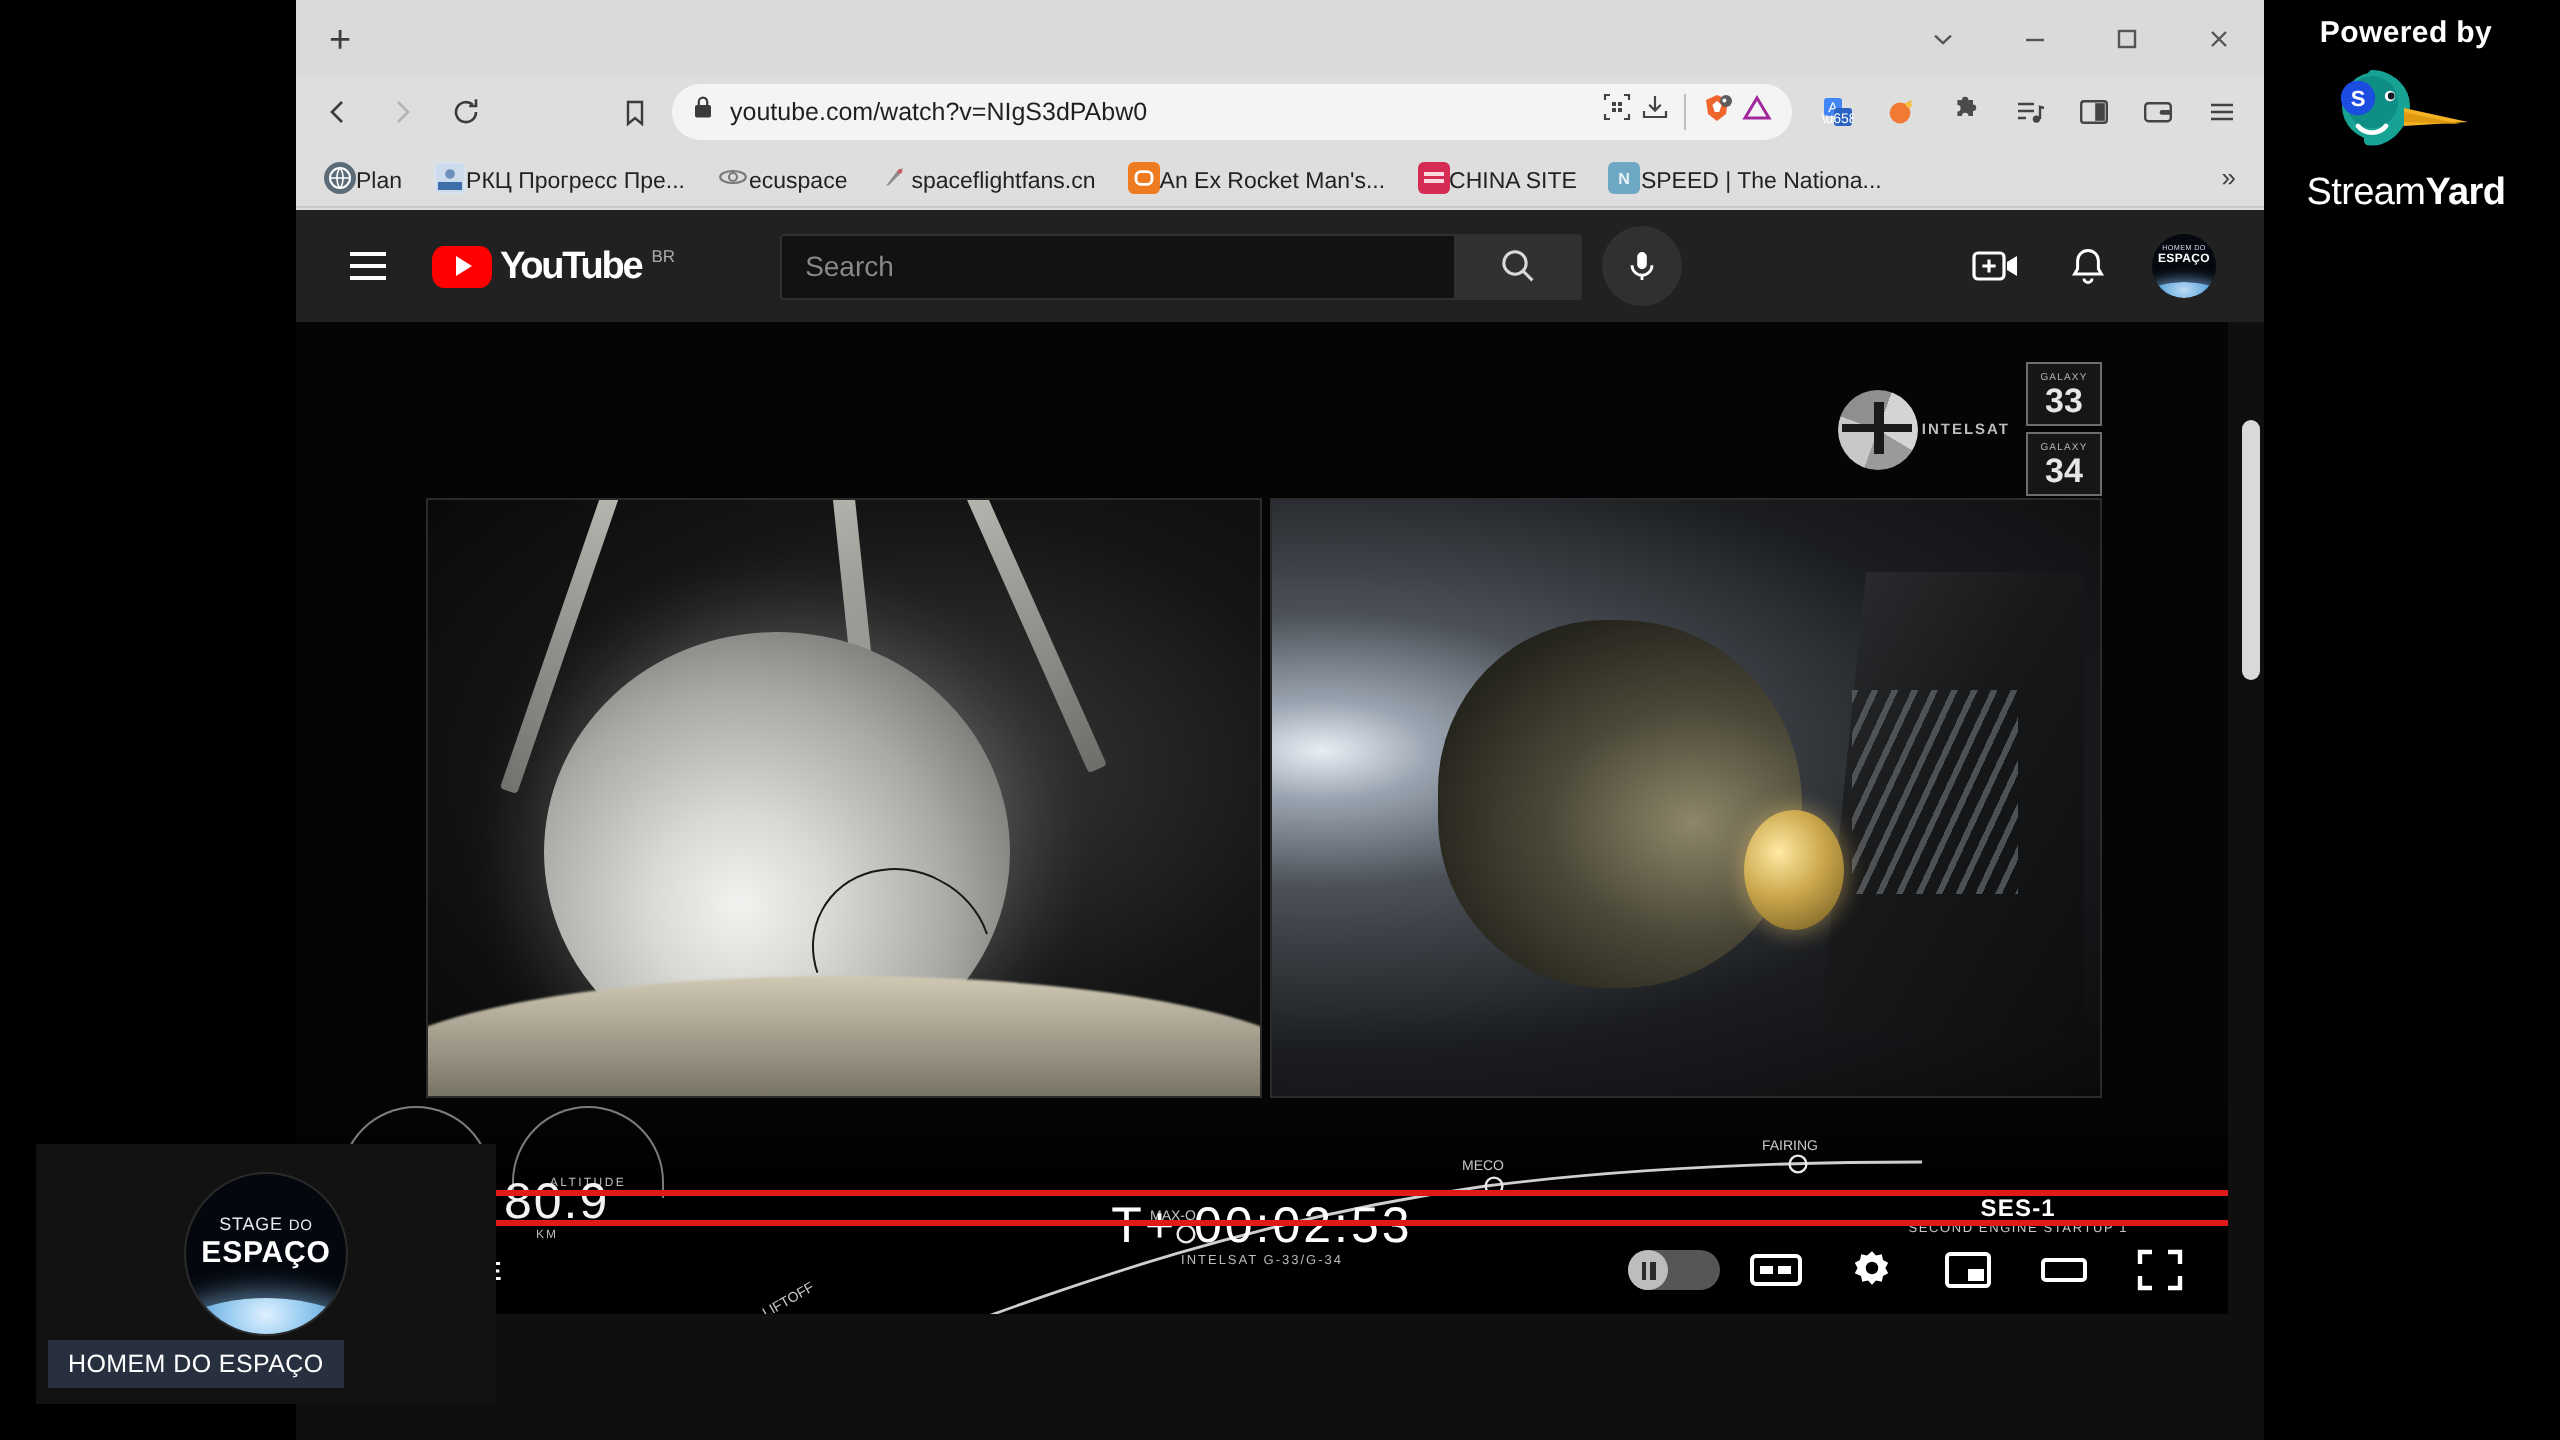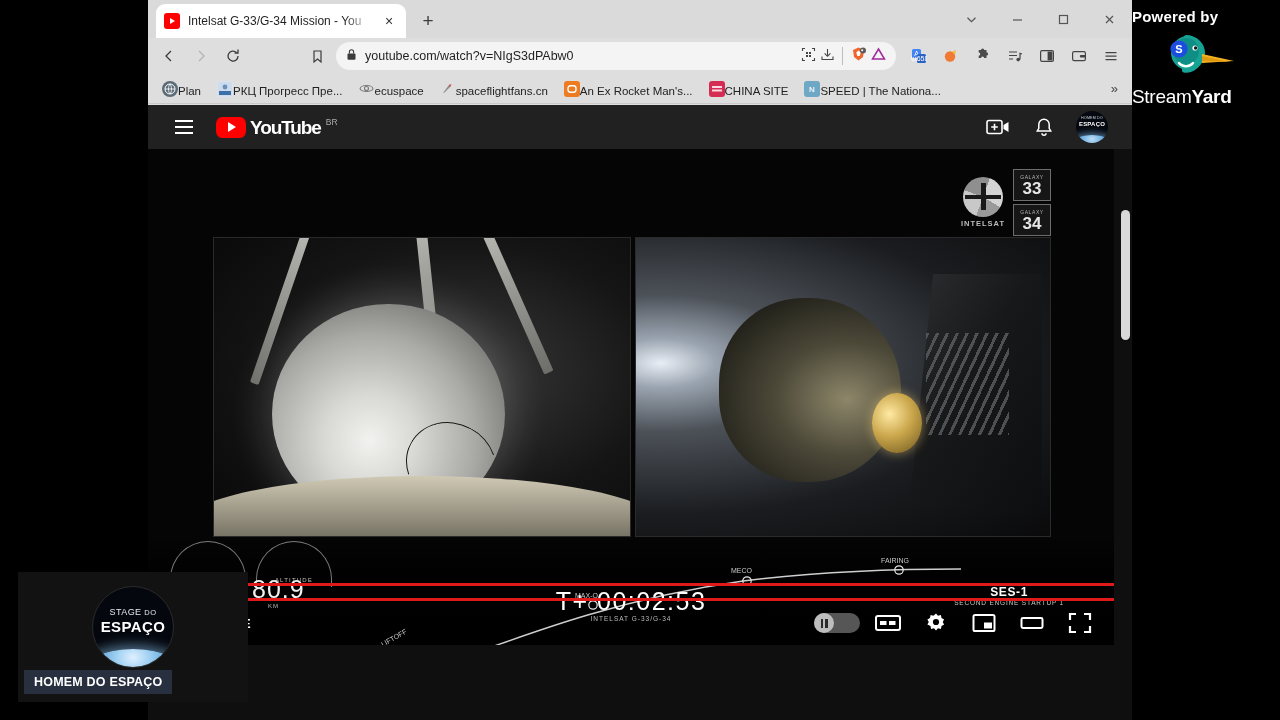--- a/index.html
+++ b/index.html
@@ -82,21 +82,21 @@
   .bm { display: flex; align-items: flex-end; gap: 0; padding: 3px 6px; border-radius: 4px;
         font-size: 11.5px; color: #222; white-space: nowrap; }
   .bm-ico { width: 16px; height: 16px; flex: none; border-radius: 3px;
             display:flex; align-items:center; justify-content:center;
             font-size: 9px; color:#fff; font-weight:700; overflow:hidden;}
   .bm-overflow { margin-left: auto; color: #444; font-size: 13px; padding: 0 6px; }
 
   
   .ytpage { position: absolute; left: 0; top: 105px; right: 0; bottom: 0; background: #0f0f0f; }
   .ytmast {
-    height: 44px; background: #212121; display: flex; align-items: center;
+    height: 56px; background: #212121; display: flex; align-items: center;
     padding: 16px 16px; gap: 0;
   }
   .yt-burger { width: 40px; height: 40px; display: flex; flex-direction: column;
                align-items: center; justify-content: center; gap: 4px; flex: none; }
   .yt-burger i { display:block; width: 18px; height: 2px; background: #fff; }
   .yt-logo { display: flex; align-items: flex-start; gap: 4px; margin-left: 12px; flex: none; }
   .yt-logo-mark { width: 30px; height: 21px; background: #ff0000; border-radius: 6px/7px;
                   display: flex; align-items: center; justify-content: center; }
   .yt-logo-mark::after { content:''; width:0;height:0;
         border-left: 8px solid #fff; border-top: 5px solid transparent; border-bottom: 5px solid transparent;
@@ -156,21 +156,21 @@
      background: radial-gradient(circle at 35% 35%, #ffe9a3 0%, #caa64b 45%, #6c561f 100%);
      box-shadow: 0 0 10px 2px rgba(255,215,120,.35); }
   .fins { position:absolute; right:2%; top:12%; width:32%; height:78%;
      background: linear-gradient(120deg, #2c2e31 0%, #171819 45%, #0d0e0f 100%);
      clip-path: polygon(18% 0, 100% 0, 100% 100%, 0 100%); }
   .fin-teeth { position:absolute; right:10%; top:32%; width:20%; height:34%;
      background: repeating-linear-gradient(115deg, #5c5f63 0 3px, transparent 3px 9px); opacity:.8; }
 
   
   .intelsat { position: absolute; right: 63px; top: 20px; display: flex; align-items: center; gap: 8px; }
-  .ilogo { display:flex; flex-direction:column; align-items:center; gap:2px;justify-content:center; }
+  .ilogo { display:flex; flex-direction:row; align-items:center; gap:2px;justify-content:center; }
   .ilogo-mark { width:40px; height:40px; border-radius:50%;
       background: conic-gradient(from 200deg, #c8c8c8 0 25%, #8f8f8f 25% 50%, #d4d4d4 50% 78%, #9a9a9a 78% 100%);
       position: relative; }
   .ilogo-mark::after { content:''; position:absolute; left:46%; top:16%; width:12%; height:66%; background:#1a1a1a; }
   .ilogo-mark::before { content:''; position:absolute; left:6%; top:44%; width:88%; height:10%; background:#1a1a1a; }
   .ilogo-text { font-size: 7.5px; letter-spacing: 1px; color:#bdbdbd; font-weight:700; }
   .gal { display:flex; flex-direction:column; gap:3px; }
   .galbox { width: 38px; height: 32px; border:1px solid #6d6d6d; background: rgba(30,30,30,.7);
             display:flex; flex-direction:column; align-items:center; justify-content:center; }
   .gal-k { font-size:5px; color:#b5b5b5; letter-spacing:.6px; }
@@ -214,21 +214,21 @@
   .autoplay .knob i { width:2.5px; height:9px; background:#2b2b2b; display:block; }
 
   
   .below { position:absolute; left:0; right:0; top: 657px; bottom:0; background:#0f0f0f; }
 
   
   .pg-scroll { position:absolute; right:0; top:105px; width: 14px; bottom:0; background:#0f0f0f; }
   .pg-thumb { position:absolute; right:2px; top:0; width:9px; height: 130px; border-radius:5px; background:#d9d9d9; }
 
   
-  .sy { position:absolute; right: 6px; top: 8px; width: 142px; text-align:left; color:#fff; }
+  .sy { position:absolute; right: 6px; top: 8px; width: 142px; text-align:center; color:#fff; }
   .sy-pow { font-size: 15px; font-weight:700; letter-spacing:.2px; }
   .sy-duck { width: 78px; height: 58px; margin: 2px auto 0; position:relative; }
   .sy-name { font-size: 19px; font-weight:400; letter-spacing:-.3px; margin-top: 1px;}
   .sy-name b { font-weight:700; }
 
   
   .tile { position:absolute; left: 18px; top: 572px; width: 230px; height: 130px;
           background:#121212; overflow:hidden; }
   .tile-av { position:absolute; left: 50%; transform: translateX(-50%); top: 14px;
      width: 82px; height: 82px; border-radius:50%; overflow:hidden; background:#04070d;
@@ -236,35 +236,30 @@
   .tile-av .t1 { position:absolute; left:0; right:0; top: 20px; text-align:center;
      font-size: 9px; color:#e4e9f2; letter-spacing:.4px;}
   .tile-av .t1 small { font-size:7.5px; }
   .tile-av .t2 { position:absolute; left:0; right:0; top: 31px; text-align:center;
      font-size: 15px; color:#fff; font-weight:700; letter-spacing:.4px;}
   .tile-av .earth { position:absolute; left:-14px; right:-14px; bottom:-34px; height: 52px;
      border-radius:50%;
      background: radial-gradient(ellipse at 50% 16%, #dff0ff 0%, #9fd0f2 22%, #4a93cf 55%, #15365c 100%);
      box-shadow: 0 0 12px 4px rgba(150,210,255,.5); }
   .tile-name { position:absolute; left: 6px; bottom: 8px; background: rgba(42,50,66,.92);
-     color:#fff; font-size: 12.5px; font-weight:700; padding: 5px 10px; letter-spacing:.2px; }
+     color:#fff; font-size: 12.5px; font-weight:400; padding: 5px 10px; letter-spacing:.2px; }
 </style>
 </head>
 <body>
 
 <div id="root">
 
   <div class="browser">
 
     <div class="tabstrip">
-      <div class="tab">
-        <span class="tab-fav"></span>
-        <span class="tab-title">Intelsat G-33/G-34 Mission - You</span>
-        <span class="tab-close">×</span>
-      </div>
       <div class="newtab">+</div>
 
       <div class="wincontrols">
         <div class="wc">
           <svg width="13" height="13" viewBox="0 0 13 13">
               <path d="M2.5 4.8 L6.5 8.6 L10.5 4.8" fill="none" stroke="#555" stroke-width="1.2"></path>
             </svg>
         </div>
         <div class="wc">
           <svg width="13" height="13" viewBox="0 0 13 13">
@@ -467,20 +462,38 @@
       <div class="ytmast">
         <div class="yt-burger">
             <i></i>
             <i></i>
             <i></i>
           </div>
         <div class="yt-logo">
           <span class="yt-logo-mark"></span>
           <span class="yt-word">YouTube</span>
           <span class="yt-cc">BR</span>
+        </div>
+        <div class="yt-searchwrap">
+          <div class="yt-search">
+            <span class="yt-search-ph">Search</span>
+          </div>
+          <div class="yt-searchbtn">
+            <svg width="20" height="20" viewBox="0 0 20 20">
+                <circle cx="8.5" cy="8.5" r="5.6" fill="none" stroke="#d9d9d9" stroke-width="1.5"></circle>
+                <line x1="12.7" y1="12.7" x2="17.2" y2="17.2" stroke="#d9d9d9" stroke-width="1.5"></line>
+              </svg>
+          </div>
+          <div class="yt-mic">
+            <svg width="18" height="18" viewBox="0 0 18 18">
+                <rect x="6.6" y="2" width="4.8" height="8.6" rx="2.4" fill="#fff"></rect>
+                <path d="M4 8.6a5 5 0 0 0 10 0" fill="none" stroke="#fff" stroke-width="1.4"></path>
+                <line x1="9" y1="13.6" x2="9" y2="16" stroke="#fff" stroke-width="1.4"></line>
+              </svg>
+          </div>
         </div>
         <div class="yt-right">
           <div class="yt-ibtn">
             <svg width="24" height="20" viewBox="0 0 24 20">
                 <rect x="1" y="3.5" width="15" height="13" rx="2" fill="none" stroke="#fff" stroke-width="1.6"></rect>
                 <path d="M5.2 10h6.6 M8.5 6.7v6.6" stroke="#fff" stroke-width="1.6"></path>
                 <path d="M17.5 8 L22.5 5 V15 L17.5 12Z" fill="#fff"></path>
               </svg>
           </div>
           <div class="yt-ibtn">

